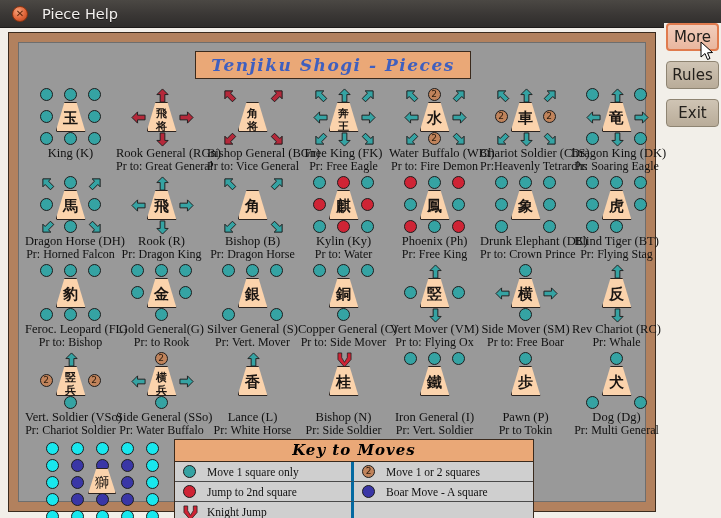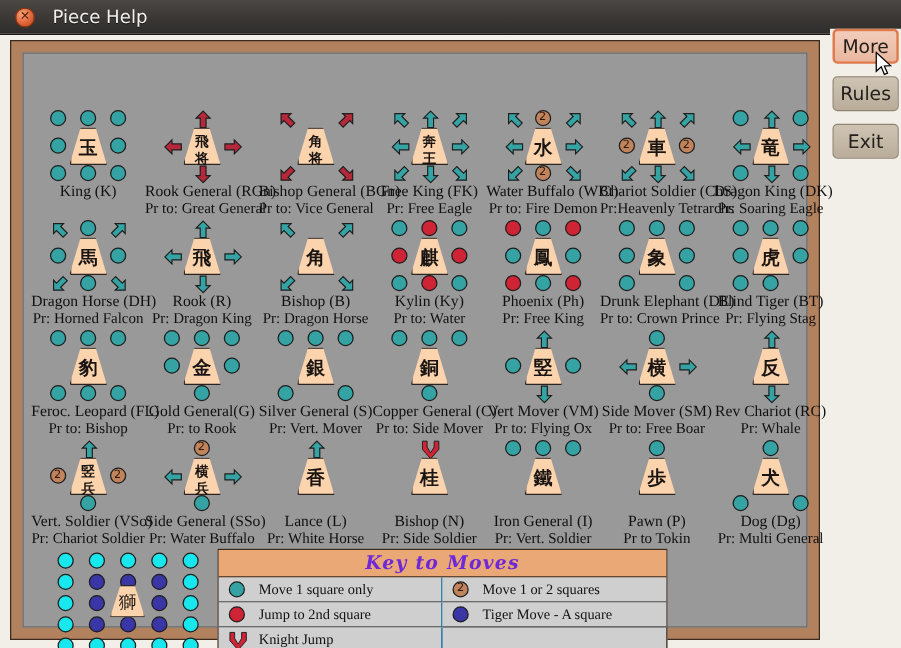--- a/index.html
+++ b/index.html
@@ -108,28 +108,28 @@
                text-align:center; font-family:"DejaVu Sans", sans-serif; }
   .ar { position:absolute; width:15px; height:15px; margin-left:-7.5px; margin-top:-7.5px; }
 
   
   #key-box {
     position: absolute; left: 155px; top: 396px; width: 360px; height: 102px;
     border: 1px solid #3a2a1d; background: #cfcfcf;
   }
   #key-title {
     height: 22px; background: #eaa877; border-bottom: 1px solid #3a2a1d;
-    color: #6d28d9; font-family:"DejaVu Serif", serif; font-style: italic;
+    color: #000000; font-family:"DejaVu Serif", serif; font-style: italic;
     font-weight: bold; font-size: 15px; line-height: 21px; text-align: center;
     letter-spacing: 1px;
   }
   #key-grid { display: grid; grid-template-columns: 1fr 1fr; }
   .key-cell {
     display: flex; align-items: center; height: 20px;
-    border-right: 1px solid #0369a1; border-bottom: 1px solid #4a4a4a;
+    border-right: 3px solid #0369a1; border-bottom: 1px solid #4a4a4a;
     padding-left: 6px; background: #cfcfcf;
   }
   .key-cell:nth-child(2n) { border-right: none; }
   .key-sym { position: relative; width: 20px; height: 16px; flex: 0 0 20px; }
   .key-sym .mk, .key-sym .ar { position: absolute; left: 10px; top: 8px; }
   .key-lbl { font-size: 11.5px; color: #101010; margin-left: 6px; white-space: nowrap; }
 
   
   #lion-block { position: absolute; left: 14px; top: 396px; width: 138px; height: 102px; }
   #lion-grid { position: relative; width: 122px; height: 84px; margin: 0 auto; }
@@ -155,20 +155,21 @@
   <div class="sbtn">Rules</div>
   <div class="sbtn">Exit</div>
   <svg id="cursor" viewBox="0 0 14 20">
     <path d="M1,1 L1,16 L5,12.5 L7.5,18.5 L10,17.5 L7.5,11.8 L12.5,11.5 Z" fill="#ffffff" stroke="#000000" stroke-width="1"></path>
   </svg>
 </div>
 
 <div id="panel">
   <div id="board">
 
+    <div id="title-banner" class="banner">Tenjiku Shogi - Pieces</div>
 
     <div id="pieces-layer">
         <div class="cell" style="left: 6px; top: 44px; width: 91px;">
           <div class="diagram">
             <div class="mk dot teal" style="position: absolute; left: 21.5px; top: 8px; margin-left: -7px; margin-top: -7px;"></div>
             <div class="mk dot teal" style="position: absolute; left: 45.5px; top: 8px; margin-left: -7px; margin-top: -7px;"></div>
             <div class="mk dot teal" style="position: absolute; left: 69.5px; top: 8px; margin-left: -7px; margin-top: -7px;"></div>
             <div class="mk dot teal" style="position: absolute; left: 21.5px; top: 30px; margin-left: -7px; margin-top: -7px;"></div>
             <div class="mk dot teal" style="position: absolute; left: 69.5px; top: 30px; margin-left: -7px; margin-top: -7px;"></div>
             <div class="mk dot teal" style="position: absolute; left: 21.5px; top: 52px; margin-left: -7px; margin-top: -7px;"></div>
@@ -678,21 +679,21 @@
           <div class="key-cell">
             <div class="key-sym">
               <div class="mk dot red" style="position: absolute; left: 9px; top: 8px; margin-left: -7px; margin-top: -7px;"></div>
             </div>
             <div class="key-lbl">Jump to 2nd square</div>
           </div>
           <div class="key-cell">
             <div class="key-sym">
               <div class="mk dot blue" style="position: absolute; left: 9px; top: 8px; margin-left: -7px; margin-top: -7px;"></div>
             </div>
-            <div class="key-lbl">Tiger Move  -  A square</div>
+            <div class="key-lbl">Boar Move  -  A square</div>
           </div>
           <div class="key-cell">
             <div class="key-sym">
               <svg viewBox="0 0 16 16" class="ar" style="position: absolute; left: 9px; top: 8px; margin-left: -7px; margin-top: -7px;">
                 <path d="M1,1 L5,1 L5,6 L8,11 L11,6 L11,1 L15,1 L15,8 L8,16 L1,8 Z" fill="#cf2435" stroke="#1d1d1d" stroke-width="0.8"></path>
               </svg>
             </div>
             <div class="key-lbl">Knight Jump</div>
           </div>
         </div>

